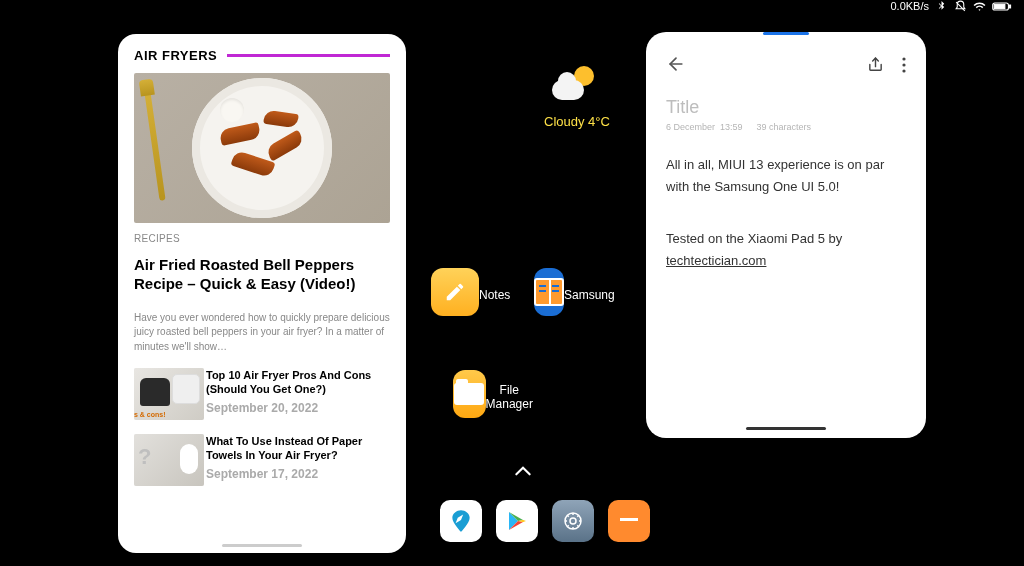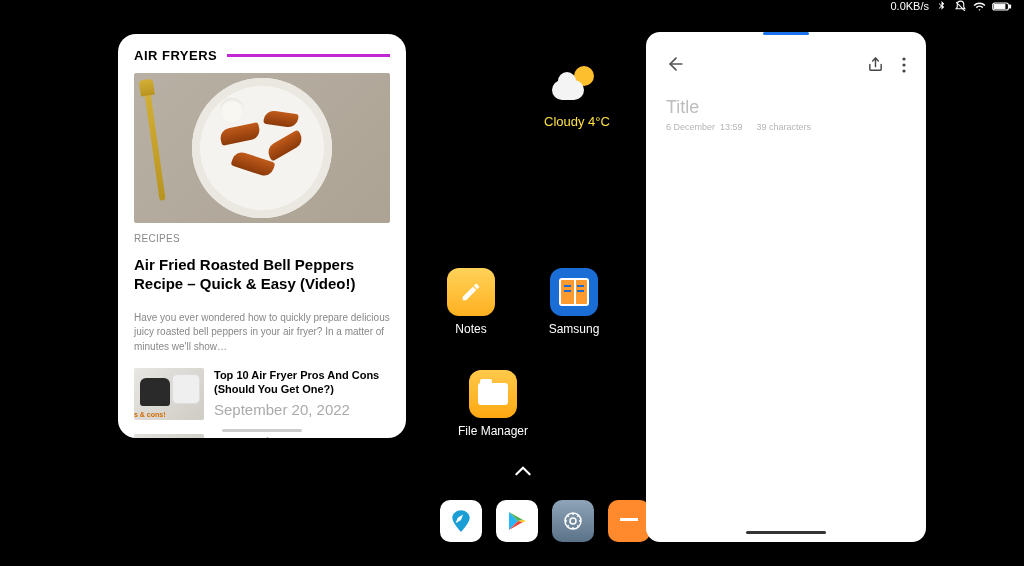--- a/index.html
+++ b/index.html
@@ -1,61 +1,61 @@
 <!DOCTYPE html>
 <html><head>
 <meta charset="utf-8">
 <style>
 * { margin: 0; padding: 0; box-sizing: border-box; }
 body { width: 1024px; height: 566px; background: #000; font-family: -apple-system, BlinkMacSystemFont, sans-serif; overflow: hidden; position: relative; }
 .statusbar { position: absolute; top: 0; left: 0; right: 0; height: 20px; display: flex; justify-content: flex-end; padding: 0 12px; color: #fff; font-size: 11px; gap: 6px; }
-.left-panel { position: absolute; left: 118px; top: 34px; width: 288px; height: 404px; background: #fff; border-radius: 18px; overflow: hidden; padding: 14px 16px; }
+.left-panel { position: absolute; left: 118px; top: 34px; width: 288px; height: 519px; background: #fff; border-radius: 18px; overflow: hidden; padding: 14px 16px; }
 .section-hdr { display: flex; align-items: center; gap: 10px; margin-bottom: 10px; }
 .section-title { font-weight: 800; font-size: 13px; letter-spacing: 0.5px; }
 .section-line { flex: 1; height: 3px; background: #c028d4; }
 .food-img { width: 100%; height: 150px; border-radius: 2px; overflow: hidden; margin-bottom: 10px; }
 .plate-scene { width: 100%; height: 100%; background: linear-gradient(135deg, #b8b0a4 0%, #aca394 100%); position: relative; }
 .plate { position: absolute; left: 50%; top: 50%; transform: translate(-50%,-50%); width: 140px; height: 140px; background: #f5f3ef; border-radius: 50%; box-shadow: inset 0 0 0 8px #ebe8e2; }
 .pepper { position: absolute; background: linear-gradient(#c05a1a,#8b3a0a); border-radius: 10px 3px 10px 3px; }
 .fork { position: absolute; left: 18px; top: 18px; width: 6px; height: 110px; background: linear-gradient(#d4af37,#b8941f); border-radius: 3px; transform: rotate(-8deg); }
 .fork::before { content:''; position:absolute; top:-12px; left:-4px; width:14px; height:16px; background: linear-gradient(#d4af37,#b8941f); border-radius: 4px 4px 0 0; }
 .cat-label { font-size: 10px; color: #888; letter-spacing: 0.3px; margin-bottom: 12px; }
 .article-title { font-size: 15px; font-weight: 800; line-height: 1.25; margin-bottom: 17px; }
 .meta { font-size: 10px; color: #666; margin-bottom: 6px; }
 .meta b { color: #000; font-weight: 700; }
 .excerpt { font-size: 10px; color: #888; line-height: 1.45; margin-bottom: 14px; }
-.mini { display: flex; gap: 10px; margin-bottom: 14px; }
+.mini { display: flex; gap: 2px; margin-bottom: 14px; }
 .mini-thumb { width: 70px; height: 52px; background: #eee; border-radius: 2px; flex-shrink: 0; position: relative; overflow: hidden; }
 .mini-body { flex: 1; }
 .mini-title { font-size: 11px; font-weight: 700; line-height: 1.3; margin-bottom: 4px; }
-.mini-date { font-size: 15px; color: #aaa; }
+.mini-date { font-size: 12px; color: #aaa; font-weight: bold; }
 .nav-indicator-left { position: absolute; bottom: 6px; left: 50%; transform: translateX(-50%); width: 80px; height: 3px; background: #ccc; border-radius: 3px; }
 
 .wx { position: absolute; left: 544px; top: 66px; width: 60px; text-align: center; color: #fde047; }
 .wx-icon { width: 44px; height: 36px; margin: 0 auto 12px; position: relative; }
 .sun { position: absolute; right: 2px; top: 0; width: 20px; height: 20px; background: #fdbf2d; border-radius: 50%; }
 .cloud { position: absolute; left: 0; bottom: 2px; width: 32px; height: 20px; background: #f4f4f4; border-radius: 12px; }
 .cloud::before { content:''; position:absolute; top:-8px; left:6px; width:18px; height:18px; background:#f4f4f4; border-radius:50%; }
 .wx-text { font-size: 13px; white-space: nowrap; }
 
 .app-icon { width: 48px; height: 48px; border-radius: 12px; display: flex; align-items: center; justify-content: center; margin-bottom: 6px; }
 .app-label { color: #fff; font-size: 12px; text-align: center; }
-.app-slot { position: absolute; width: 80px; display: flex; flex-direction: column; align-items: center; }
+.app-slot { position: absolute; width: 80px; display: flex; align-items: center; }
 .notes { background: linear-gradient(#ffd259,#ffb020); }
 .readera { background: #1a6dd4; }
 .filemgr { background: linear-gradient(#ffc94a,#ffa812); }
 .folder-body { width: 30px; height: 22px; background: #fff; border-radius: 3px; position: relative; }
 .folder-body::before { content:''; position:absolute; top:-4px; left:2px; width:12px; height:6px; background:#fff; border-radius:2px 2px 0 0; }
 
 .chevron { position: absolute; left: 513px; top: 462px; color: #fff; font-size: 18px; }
 
 .dock { position: absolute; left: 440px; top: 500px; display: flex; gap: 14px; }
 .dock-icon { width: 42px; height: 42px; border-radius: 10px; display:flex; align-items:center; justify-content:center; }
 
-.right-panel { position: absolute; left: 646px; top: 32px; width: 280px; height: 510px; background: #fff; border-radius: 14px; padding: 22px 20px 12px; }
+.right-panel { position: absolute; left: 646px; top: 32px; width: 280px; height: 406px; background: #fff; border-radius: 20px; padding: 22px 20px 12px; }
 .tab-ind { position: absolute; top: 0; left: 50%; transform: translateX(-50%); width: 46px; height: 3px; background: #1a73e8; border-radius: 2px; }
 .rp-header { display: flex; align-items: center; justify-content: space-between; margin-bottom: 18px; }
 .back-arrow { font-size: 18px; color: #555; }
 .rp-actions { display: flex; gap: 18px; align-items: center; }
 .title-placeholder { color: #bdbdbd; font-size: 18px; font-weight: 400; margin-bottom: 4px; }
 .note-meta { color: #b5b5b5; font-size: 9px; display: flex; gap: 14px; margin-bottom: 22px; }
 .note-body { font-size: 13px; color: #333; line-height: 1.7; }
 .note-body p { margin-bottom: 30px; }
 .note-link { text-decoration: underline; color: #333; }
 .nav-indicator-right { position: absolute; bottom: 8px; left: 50%; transform: translateX(-50%); width: 80px; height: 3px; background: #333; border-radius: 3px; }
@@ -125,20 +125,21 @@
     </div>
   </div>
 
   <div class="mini">
     <div class="mini-thumb">
       <div style="position:absolute;inset:0;background:linear-gradient(135deg,#e2e0dc,#c8c5be)"></div>
       <div style="position:absolute;left:4px;top:10px;font-size:22px;color:#bfbfbf;font-weight:700;">?</div>
       <div style="position:absolute;right:6px;top:10px;width:18px;height:30px;background:#fff;border-radius:9px;"></div>
     </div>
     <div class="mini-body">
+      <div class="mini-title">What To Use Instead Of Paper Towels In Your Air Fryer?</div>
       <div class="mini-date">September 17, 2022</div>
     </div>
   </div>
   <div class="nav-indicator-left"></div>
 </div>
 
 <div class="wx">
   <div class="wx-icon">
     <div class="sun"></div>
       <div class="cloud"></div>
@@ -231,14 +232,20 @@
             <circle cx="2" cy="14" r="1.6"></circle>
           </svg>
       </span>
     </div>
   </div>
   <div class="title-placeholder">Title</div>
   <div class="note-meta">
     <span><span>6 December</span>&nbsp;&nbsp;<span>13:59</span></span>
     <span>39 characters</span>
   </div>
+  <div class="note-body">
+    <p>All in all, MIUI 13 experience is on par with the Samsung One UI 5.0!</p>
+    <p>
+      <span>Tested on the Xiaomi Pad 5 by </span><span class="note-link">techtectician.com</span>
+    </p>
+  </div>
   <div class="nav-indicator-right"></div>
 </div>
 
 </body></html>

